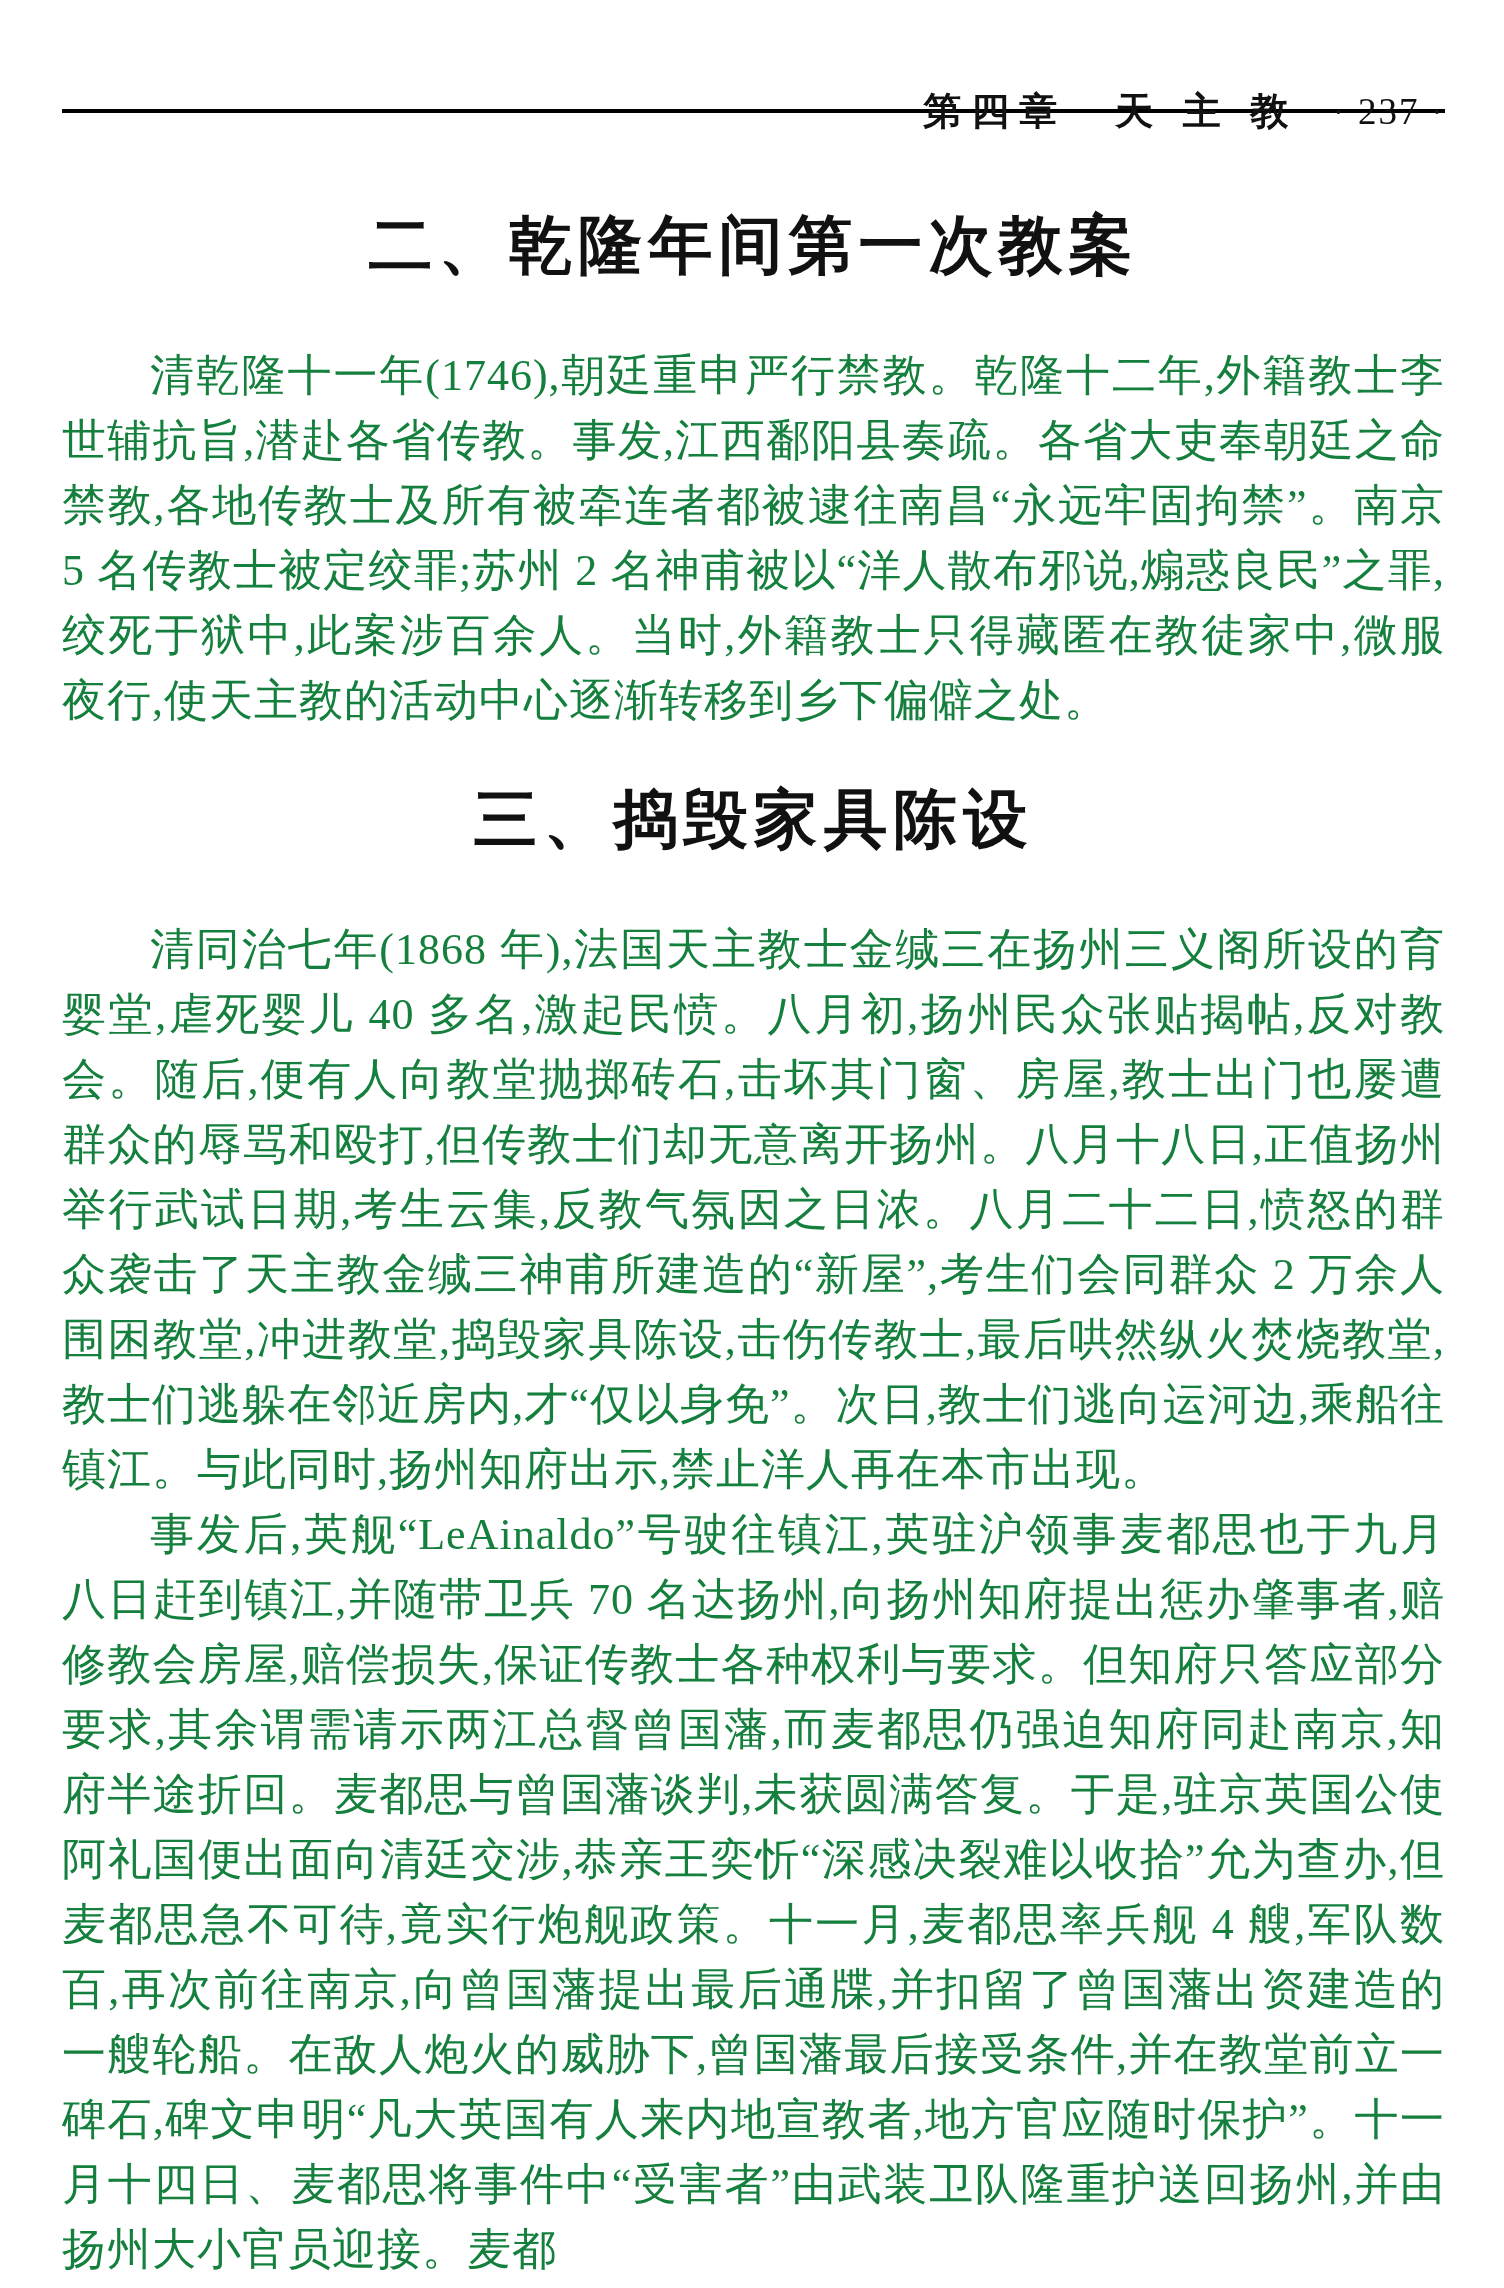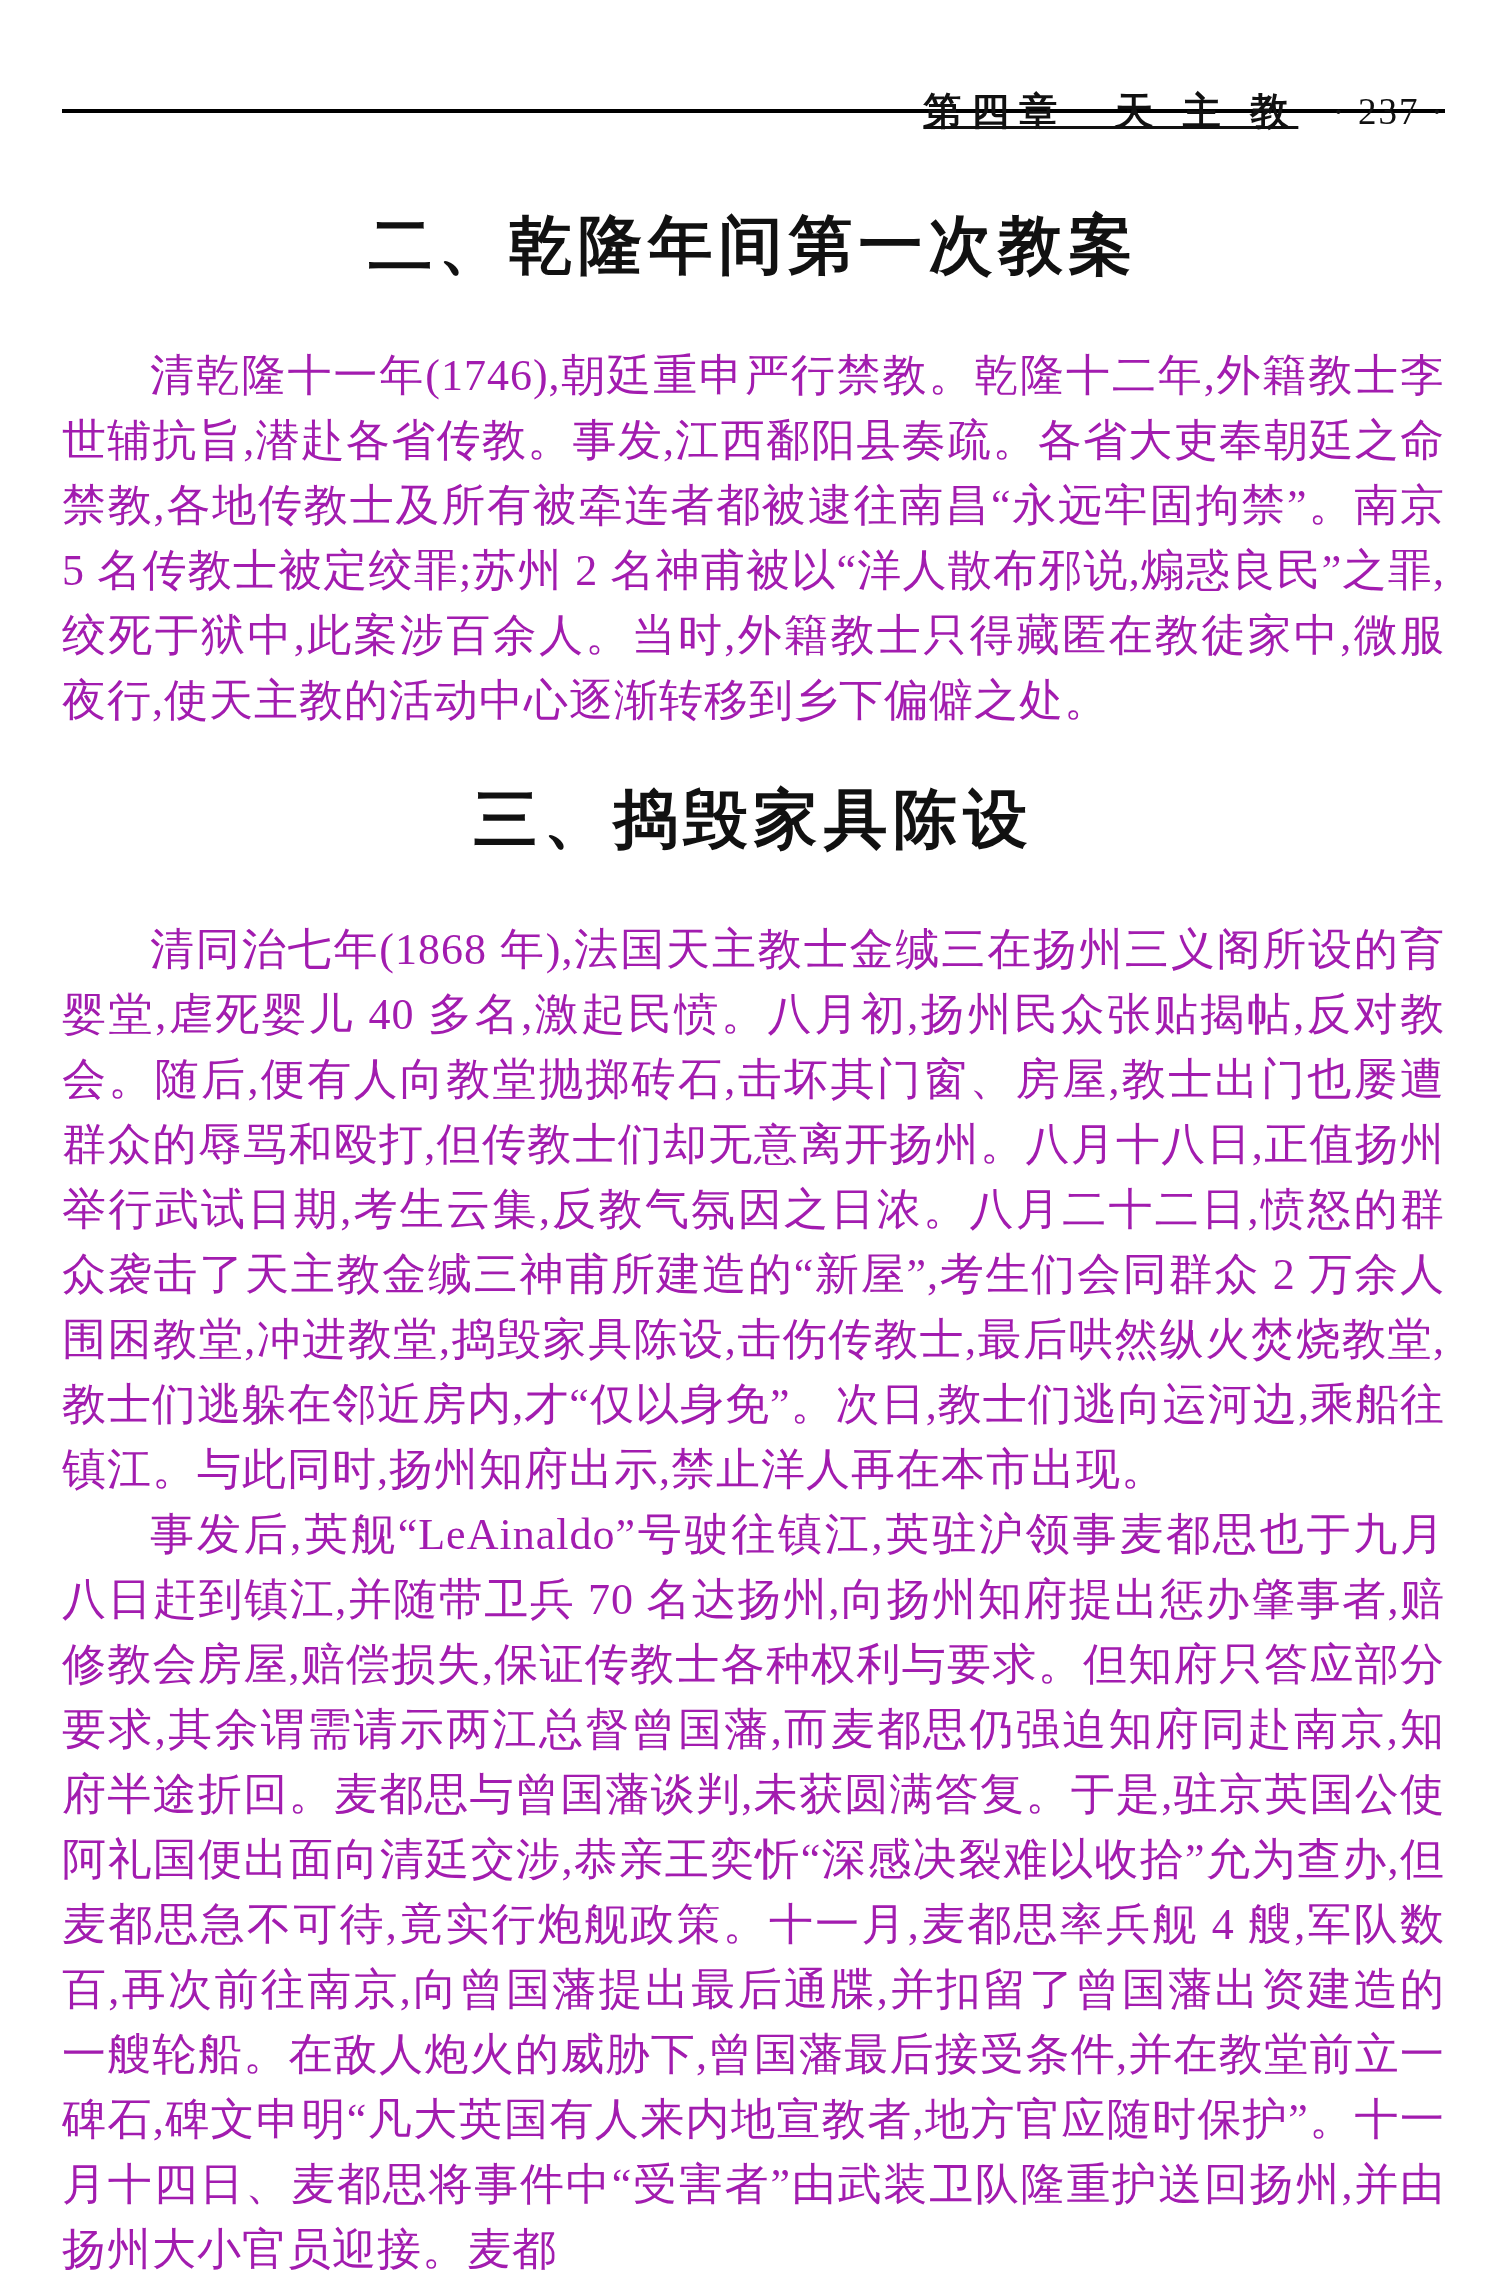--- a/index.html
+++ b/index.html
@@ -23,21 +23,20 @@
     display: flex;
     justify-content: flex-end;
     align-items: baseline;
     height: 56px;
   }
   .running-chapter {
     font-size: 38px;
     font-weight: 700;
     letter-spacing: 10px;
     white-space: pre;
-    text-decoration: underline;
   }
   .running-pagenum {
     font-size: 37px;
     font-weight: 400;
     margin-left: 34px;
     letter-spacing: 2px;
     white-space: pre;
     margin-top: 45px;
   }
   .header-rule {
@@ -61,21 +60,21 @@
     margin-top: 56px;
   }
   .body-paragraph {
     margin: 0;
     font-size: 44px;
     line-height: 65px;
     text-align: justify;
     text-justify: inter-ideograph;
     text-indent: 88px;
     letter-spacing: 1px;
-    color: #a21caf;
+    color: #15803d;
   }
   .para-gap-after-heading {
     margin-top: 66px;
   }
 </style>
 </head>
 <body>
 
 <div class="page">
 

